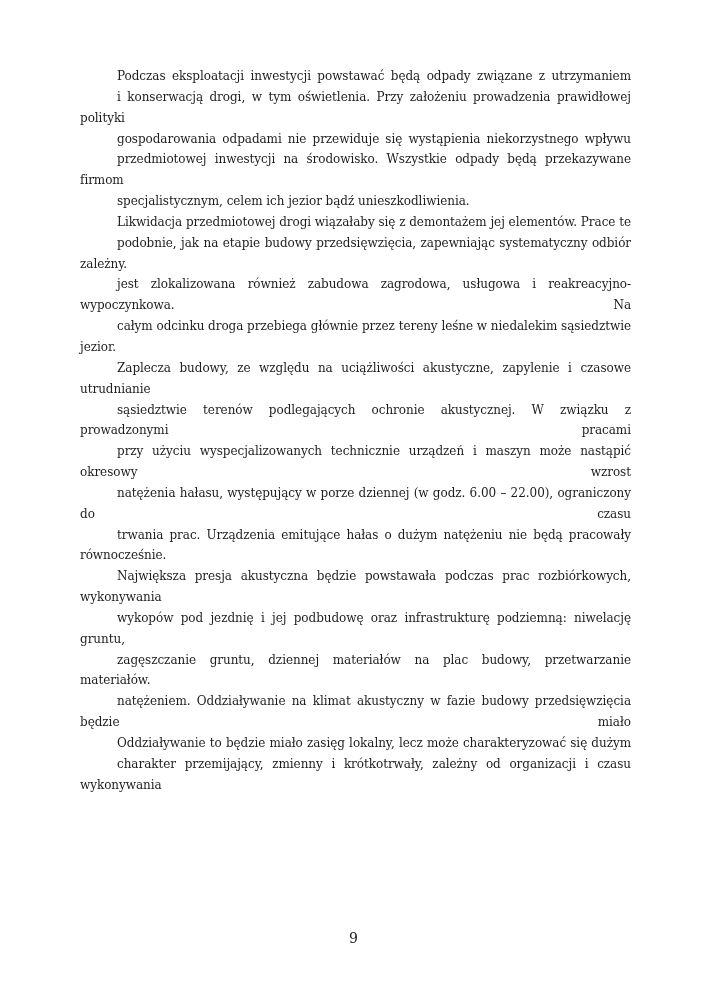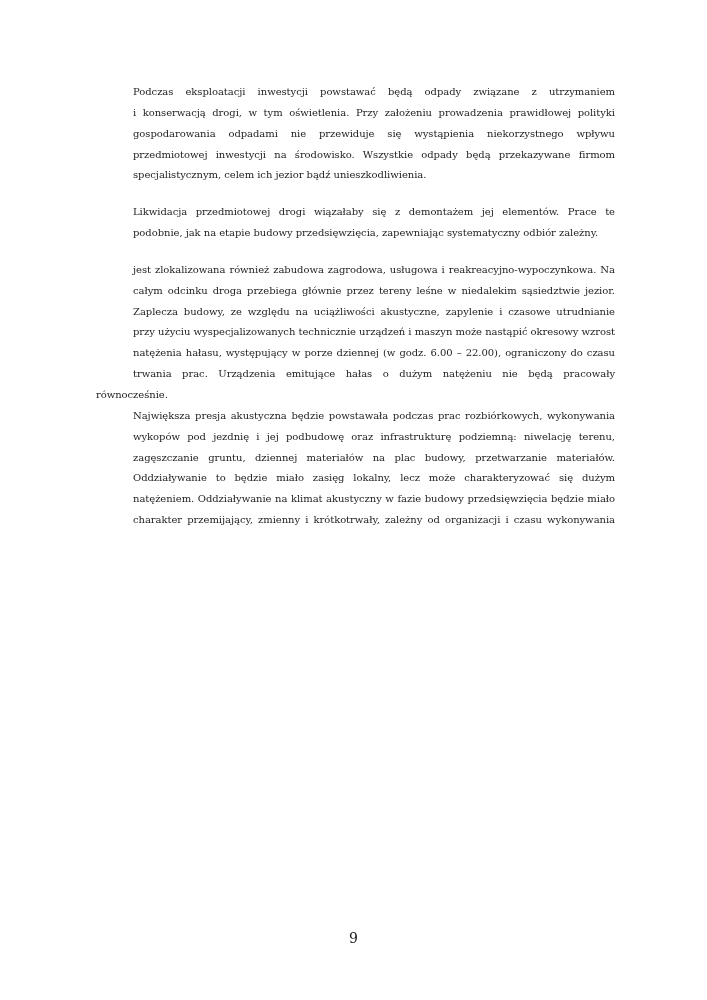--- a/index.html
+++ b/index.html
@@ -5,22 +5,22 @@
   html, body { margin: 0; padding: 0; background: #ffffff; }
   body {
     width: 707px; height: 1000px; position: relative; overflow: hidden;
     font-family: "DejaVu Serif", "Liberation Serif", serif;
     color: #1d1d1d;
   }
   .page {
     position: absolute; left: 80px; top: 66px; width: 551px;
   }
   .para {
-    margin: 16px;
-    font-size: 10px;
+    margin: 0;
+    font-size: 12px;
     line-height: 20.85px;
     text-align: justify;
     text-indent: 37px;
     letter-spacing: -0.05px;
     hyphens: none;
   }
   .line { display: block; text-align: justify; text-align-last: justify; white-space: normal; }
   .line.last { text-align-last: left; }
   .line.first { text-indent: 37px; }
   .page-number {
@@ -40,25 +40,26 @@
       <span class="line last">specjalistycznym, celem ich jezior bądź unieszkodliwienia.</span>
     </div>
     <div class="para">
       <span class="line first">Likwidacja przedmiotowej drogi wiązałaby się z demontażem jej elementów. Prace te</span>
       <span class="line last">podobnie, jak na etapie budowy przedsięwzięcia, zapewniając systematyczny odbiór zależny.</span>
     </div>
     <div class="para">
       <span class="line">jest zlokalizowana również zabudowa zagrodowa, usługowa i reakreacyjno-wypoczynkowa. Na</span>
       <span class="line">całym odcinku droga przebiega głównie przez tereny leśne w niedalekim sąsiedztwie jezior.</span>
       <span class="line">Zaplecza budowy, ze względu na uciążliwości akustyczne, zapylenie i czasowe utrudnianie</span>
+      <span class="line">sąsiedztwie terenów podlegających ochronie akustycznej. W związku z prowadzonymi pracami</span>
       <span class="line">przy użyciu wyspecjalizowanych technicznie urządzeń i maszyn może nastąpić okresowy wzrost</span>
       <span class="line">natężenia hałasu, występujący w porze dziennej (w godz. 6.00 – 22.00),  ograniczony do czasu</span>
       <span class="line">trwania prac. Urządzenia emitujące hałas o dużym natężeniu nie będą pracowały równocześnie.</span>
       <span class="line">Największa presja akustyczna będzie powstawała podczas prac rozbiórkowych, wykonywania</span>
-      <span class="line">wykopów pod jezdnię i jej podbudowę oraz infrastrukturę podziemną: niwelację terenu,</span>
+      <span class="line">wykopów pod jezdnię i jej podbudowę oraz infrastrukturę podziemną: niwelację gruntu,</span>
       <span class="line">zagęszczanie gruntu, dziennej materiałów na plac budowy, przetwarzanie materiałów.</span>
+      <span class="line">natężeniem. Oddziaływanie na klimat akustyczny w fazie budowy przedsięwzięcia będzie miało</span>
       <span class="line">Oddziaływanie to będzie miało zasięg lokalny, lecz może charakteryzować się dużym</span>
-      <span class="line">natężeniem. Oddziaływanie na klimat akustyczny w fazie budowy przedsięwzięcia będzie miało</span>
       <span class="line">charakter przemijający, zmienny i krótkotrwały, zależny od organizacji i czasu wykonywania</span>
     </div>
   </div>
 
 <div class="page-number">9</div>
 
 </body></html>

